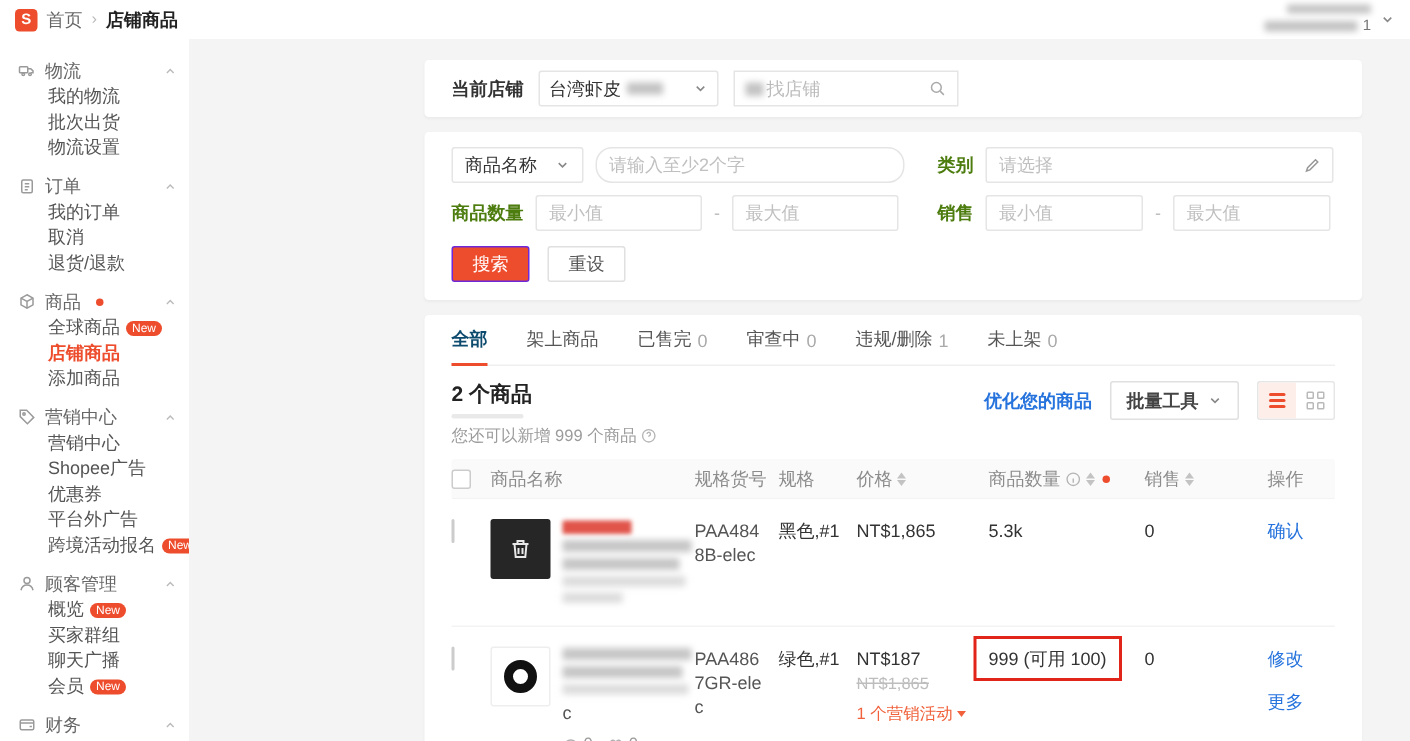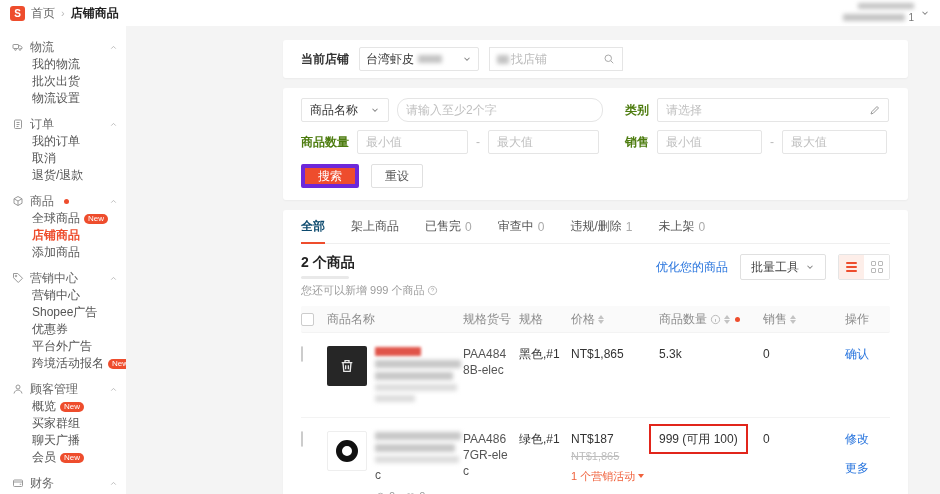--- a/index.html
+++ b/index.html
@@ -35,58 +35,58 @@
 
   
   .content { flex:1; padding:14px 0 0 157px; }
   .card { width:625px; background:#fff; border-radius:3px; box-shadow:0 1px 2px rgba(0,0,0,.04); }
 
   
   .card-shop { height:38px; display:flex; align-items:center; padding:0 18px; gap:10px;text-align:center; }
   .lbl-b { font-weight:600; color:#333; }
   .shop-dd { width:120px; height:24px; border:1px solid #e5e5e5; border-radius:2px; display:flex; align-items:center; padding:0 6px; gap:4px; cursor:pointer; }
   .shop-dd .chev { margin-left:auto; }
-  .shop-search { width:134px; height:24px; border:1px solid #e5e5e5; border-radius:0; display:flex; align-items:center; padding:0 7px; gap:2px; color:#bbb; }
+  .shop-search { width:150px; height:24px; border:1px solid #e5e5e5; border-radius:0; display:flex; align-items:center; padding:0 7px; gap:2px; color:#bbb; }
   .srch-ic { width:12px; height:12px; color:#aaa; margin-left:auto; }
 
   
   .card-filter { margin-top:10px; padding:10px 18px 12px; }
   .f-grid { display:flex; gap:22px; }
   .f-col { display:flex; flex-direction:column; gap:8px; }
   .f-row { display:flex; align-items:center; gap:8px; height:24px; }
   .f-label { font-weight:600; color:#4d7c0f; flex:none; }
   .inp { height:24px; border:1px solid #e5e5e5; border-radius:2px; padding:0 8px; font-size:12px; color:#333;
          font-family:inherit; outline:none; }
   .inp::placeholder { color:#c0c0c0; }
   .sel { height:24px; border:1px solid #e5e5e5; border-radius:2px; display:flex; align-items:center; padding:0 8px; gap:4px; color:#333; cursor:pointer; }
   .sel .chev { margin-left:auto; }
   .dash { color:#bbb; }
   .cat-box { position:relative; }
   .pencil { position:absolute; right:8px; top:6px; width:12px; height:12px; color:#999; }
   .btn-row { margin-top:2px; display:flex; gap:12px; }
   .btn { height:24px; padding:0 13px; border-radius:2px; font-size:12px; display:flex; align-items:center; cursor:pointer; }
-  .btn-primary { background:#ee4d2d; color:#fff; border:4px solid #6d28d9; }
+  .btn-primary { background:#ee4d2d; color:#fff; border:1px solid #6d28d9; }
   .btn-plain { background:#fff; color:#555; border:1px solid #e0e0e0; }
 
   
   .card-list { margin-top:10px; padding:0 18px 10px; }
   .tabs { display:flex; gap:26px; border-bottom:1px solid #efefef; height:34px; align-items:center; }
   .tab { display:flex; gap:4px; align-items:center; height:100%; color:#555; cursor:pointer; position:relative; }
   .tab .cnt { color:#aaa; }
   .tab.active { color:#0c4a6e; font-weight:600; }
   .tab.active::after { content:""; position:absolute; left:0; right:0; bottom:-1px; height:2px; background:#ee4d2d; }
 
   .summary { display:flex; align-items:flex-start; padding:10px 0 8px; }
   .sum-left { display:flex; flex-direction:column; gap:4px; }
   .sum-title { font-size:14px; font-weight:bold; color:#222; }
   .cap-track { width:48px; height:3px; background:#e9e9e9; border-radius:2px; overflow:hidden; }
   .cap-fill { width:7px; height:100%; background:#3eaf3f; }
   .cap-note { color:#9b9b9b; font-size:11px; display:flex; align-items:center; gap:3px; }
   .info-ic { width:11px; height:11px; color:#b5b5b5; }
-  .sum-right { margin-left:auto; display:flex; align-items:center; gap:12px; }
+  .sum-right { margin-left:auto; display:flex; align-items:center; gap:12px;font-weight:bold; }
   .link { color:#2673dd; cursor:pointer; }
   .bulk-btn { height:26px; border:1px solid #e0e0e0; border-radius:2px; display:flex; align-items:center; gap:6px; padding:0 10px; color:#444; cursor:pointer; background:#fff; }
   .viewtoggle { display:flex; border:1px solid #e5e5e5; border-radius:2px; overflow:hidden; }
   .vt-cell { width:25px; height:24px; display:flex; align-items:center; justify-content:center; cursor:pointer; background:#fff; }
   .vt-cell.active { background:#fdeee9; }
   .ic-list { display:flex; flex-direction:column; gap:2px; }
   .ic-list i { width:11px; height:2px; background:#ee4d2d; border-radius:1px; }
   .ic-grid { display:grid; grid-template-columns:5px 5px; grid-gap:2px; }
   .ic-grid i { width:5px; height:5px; border:1px solid #b9b9b9; border-radius:1px; }
 

